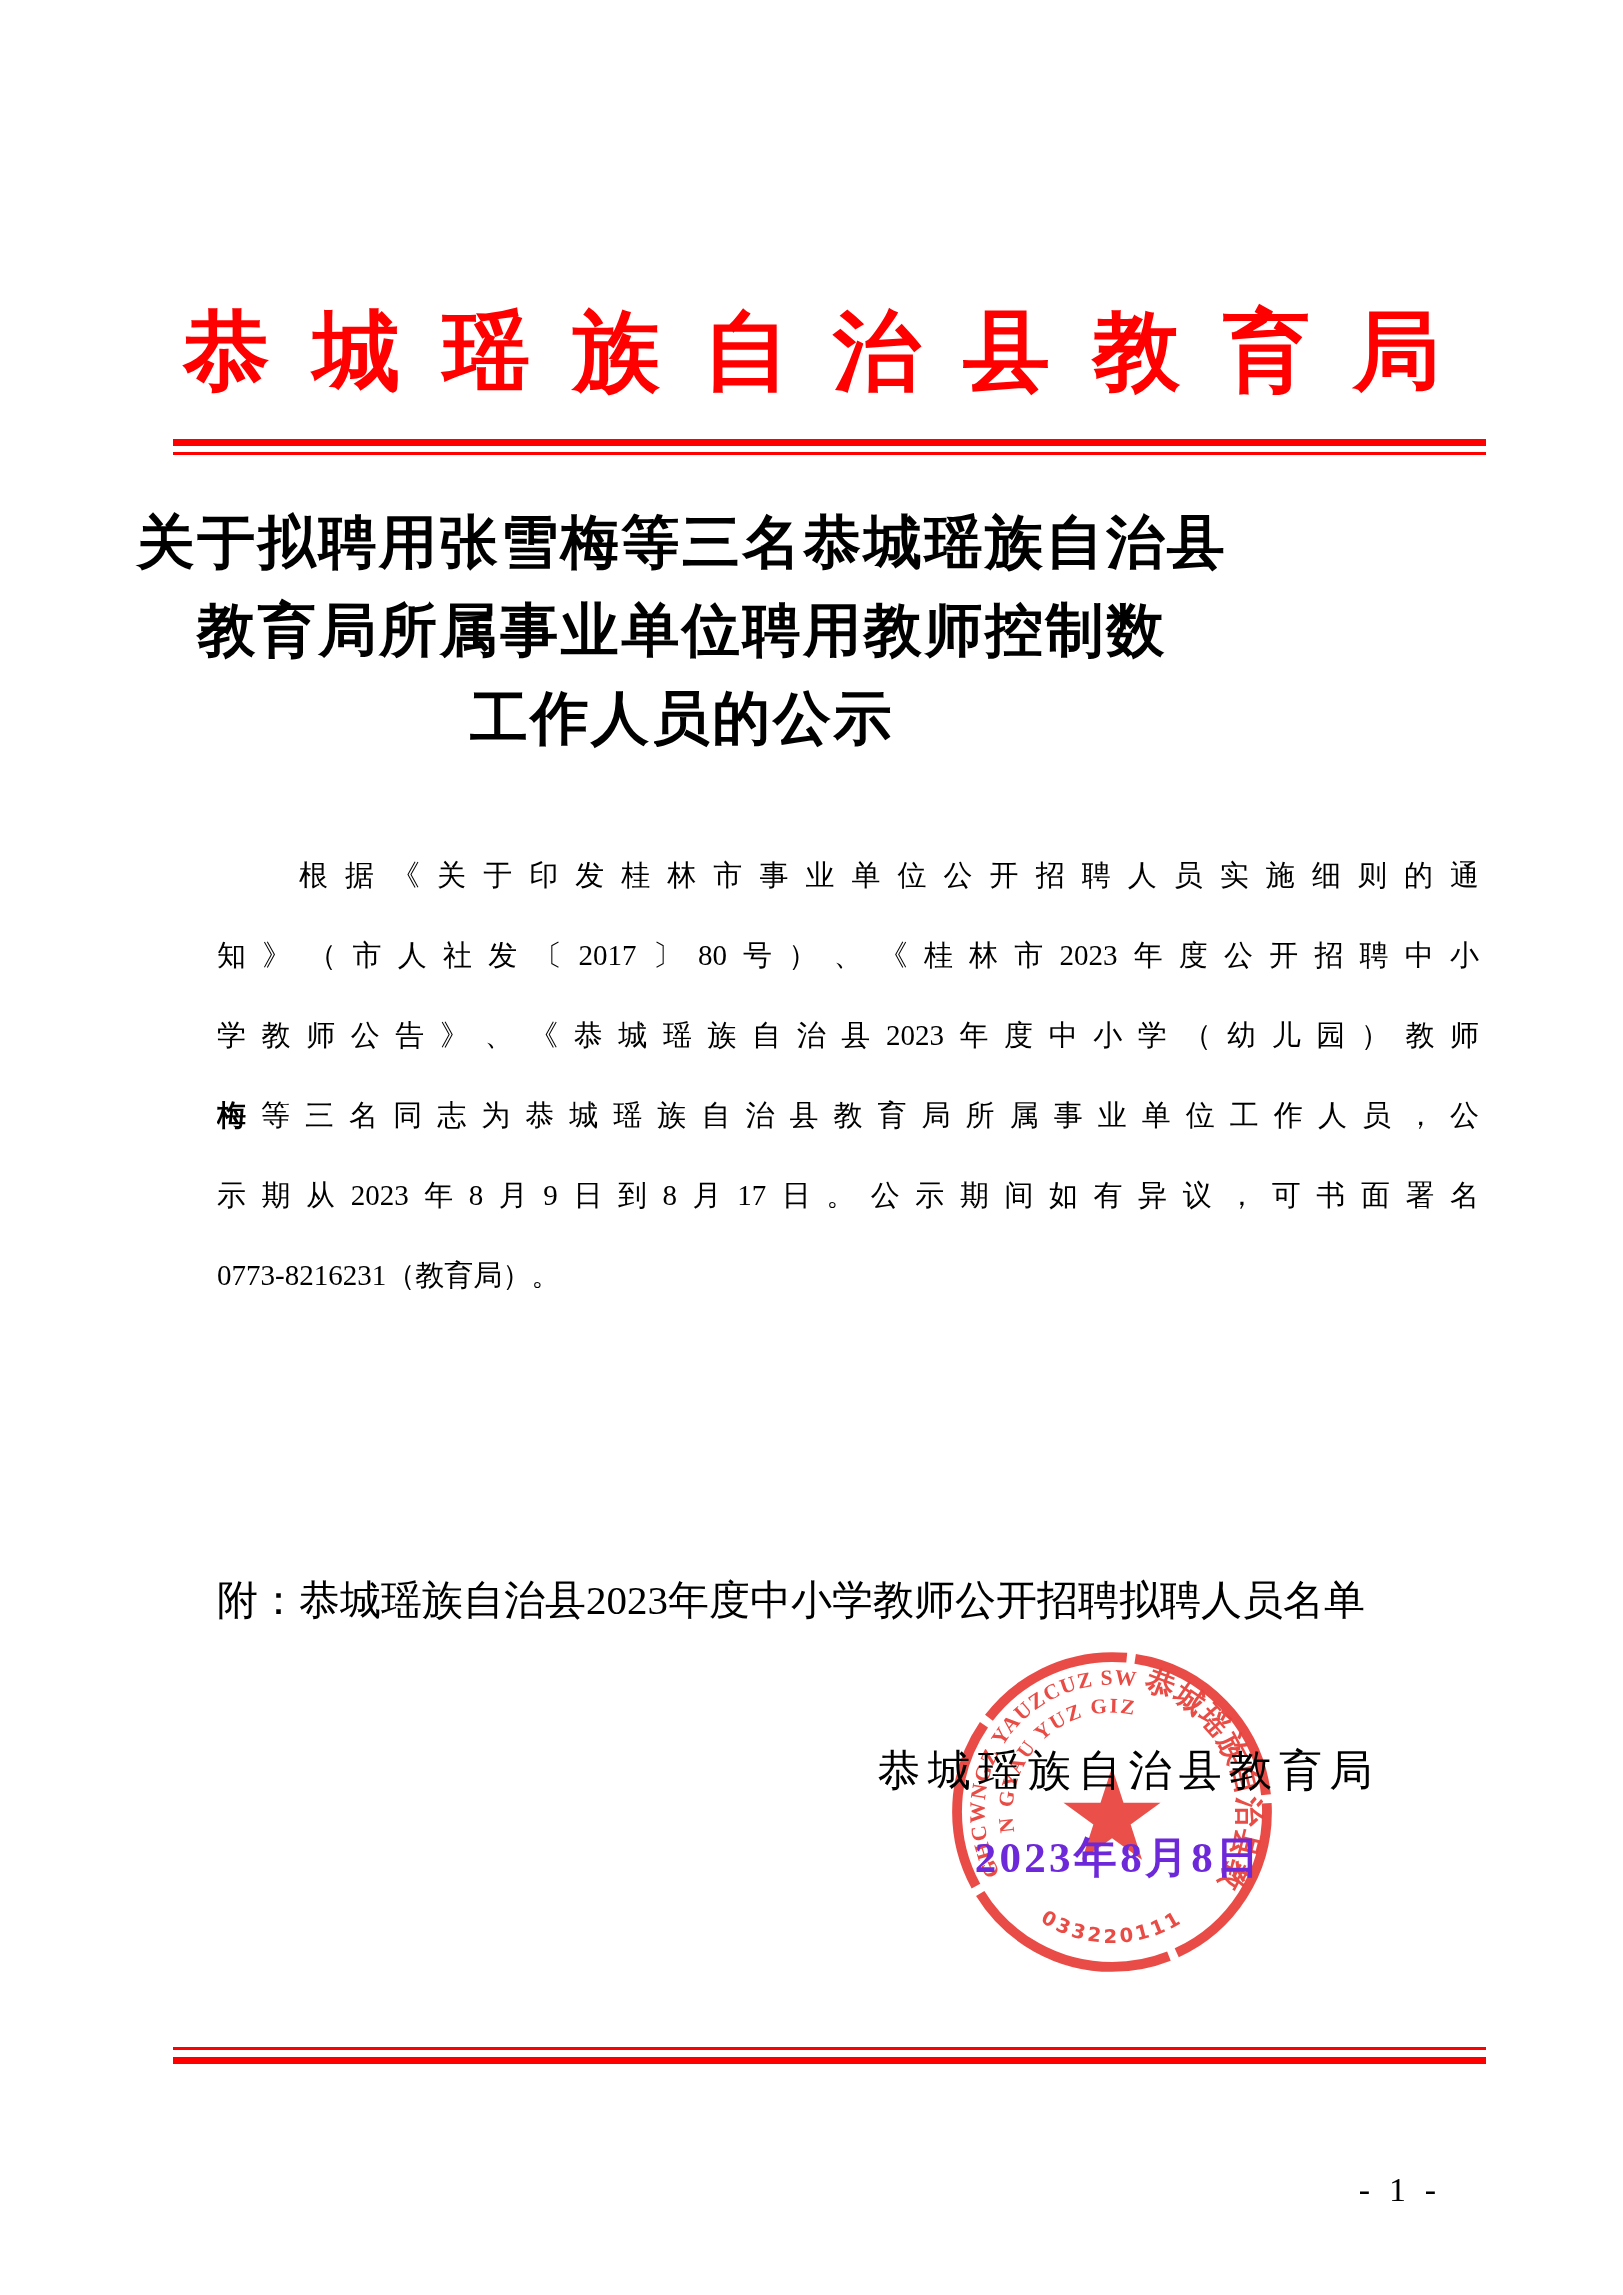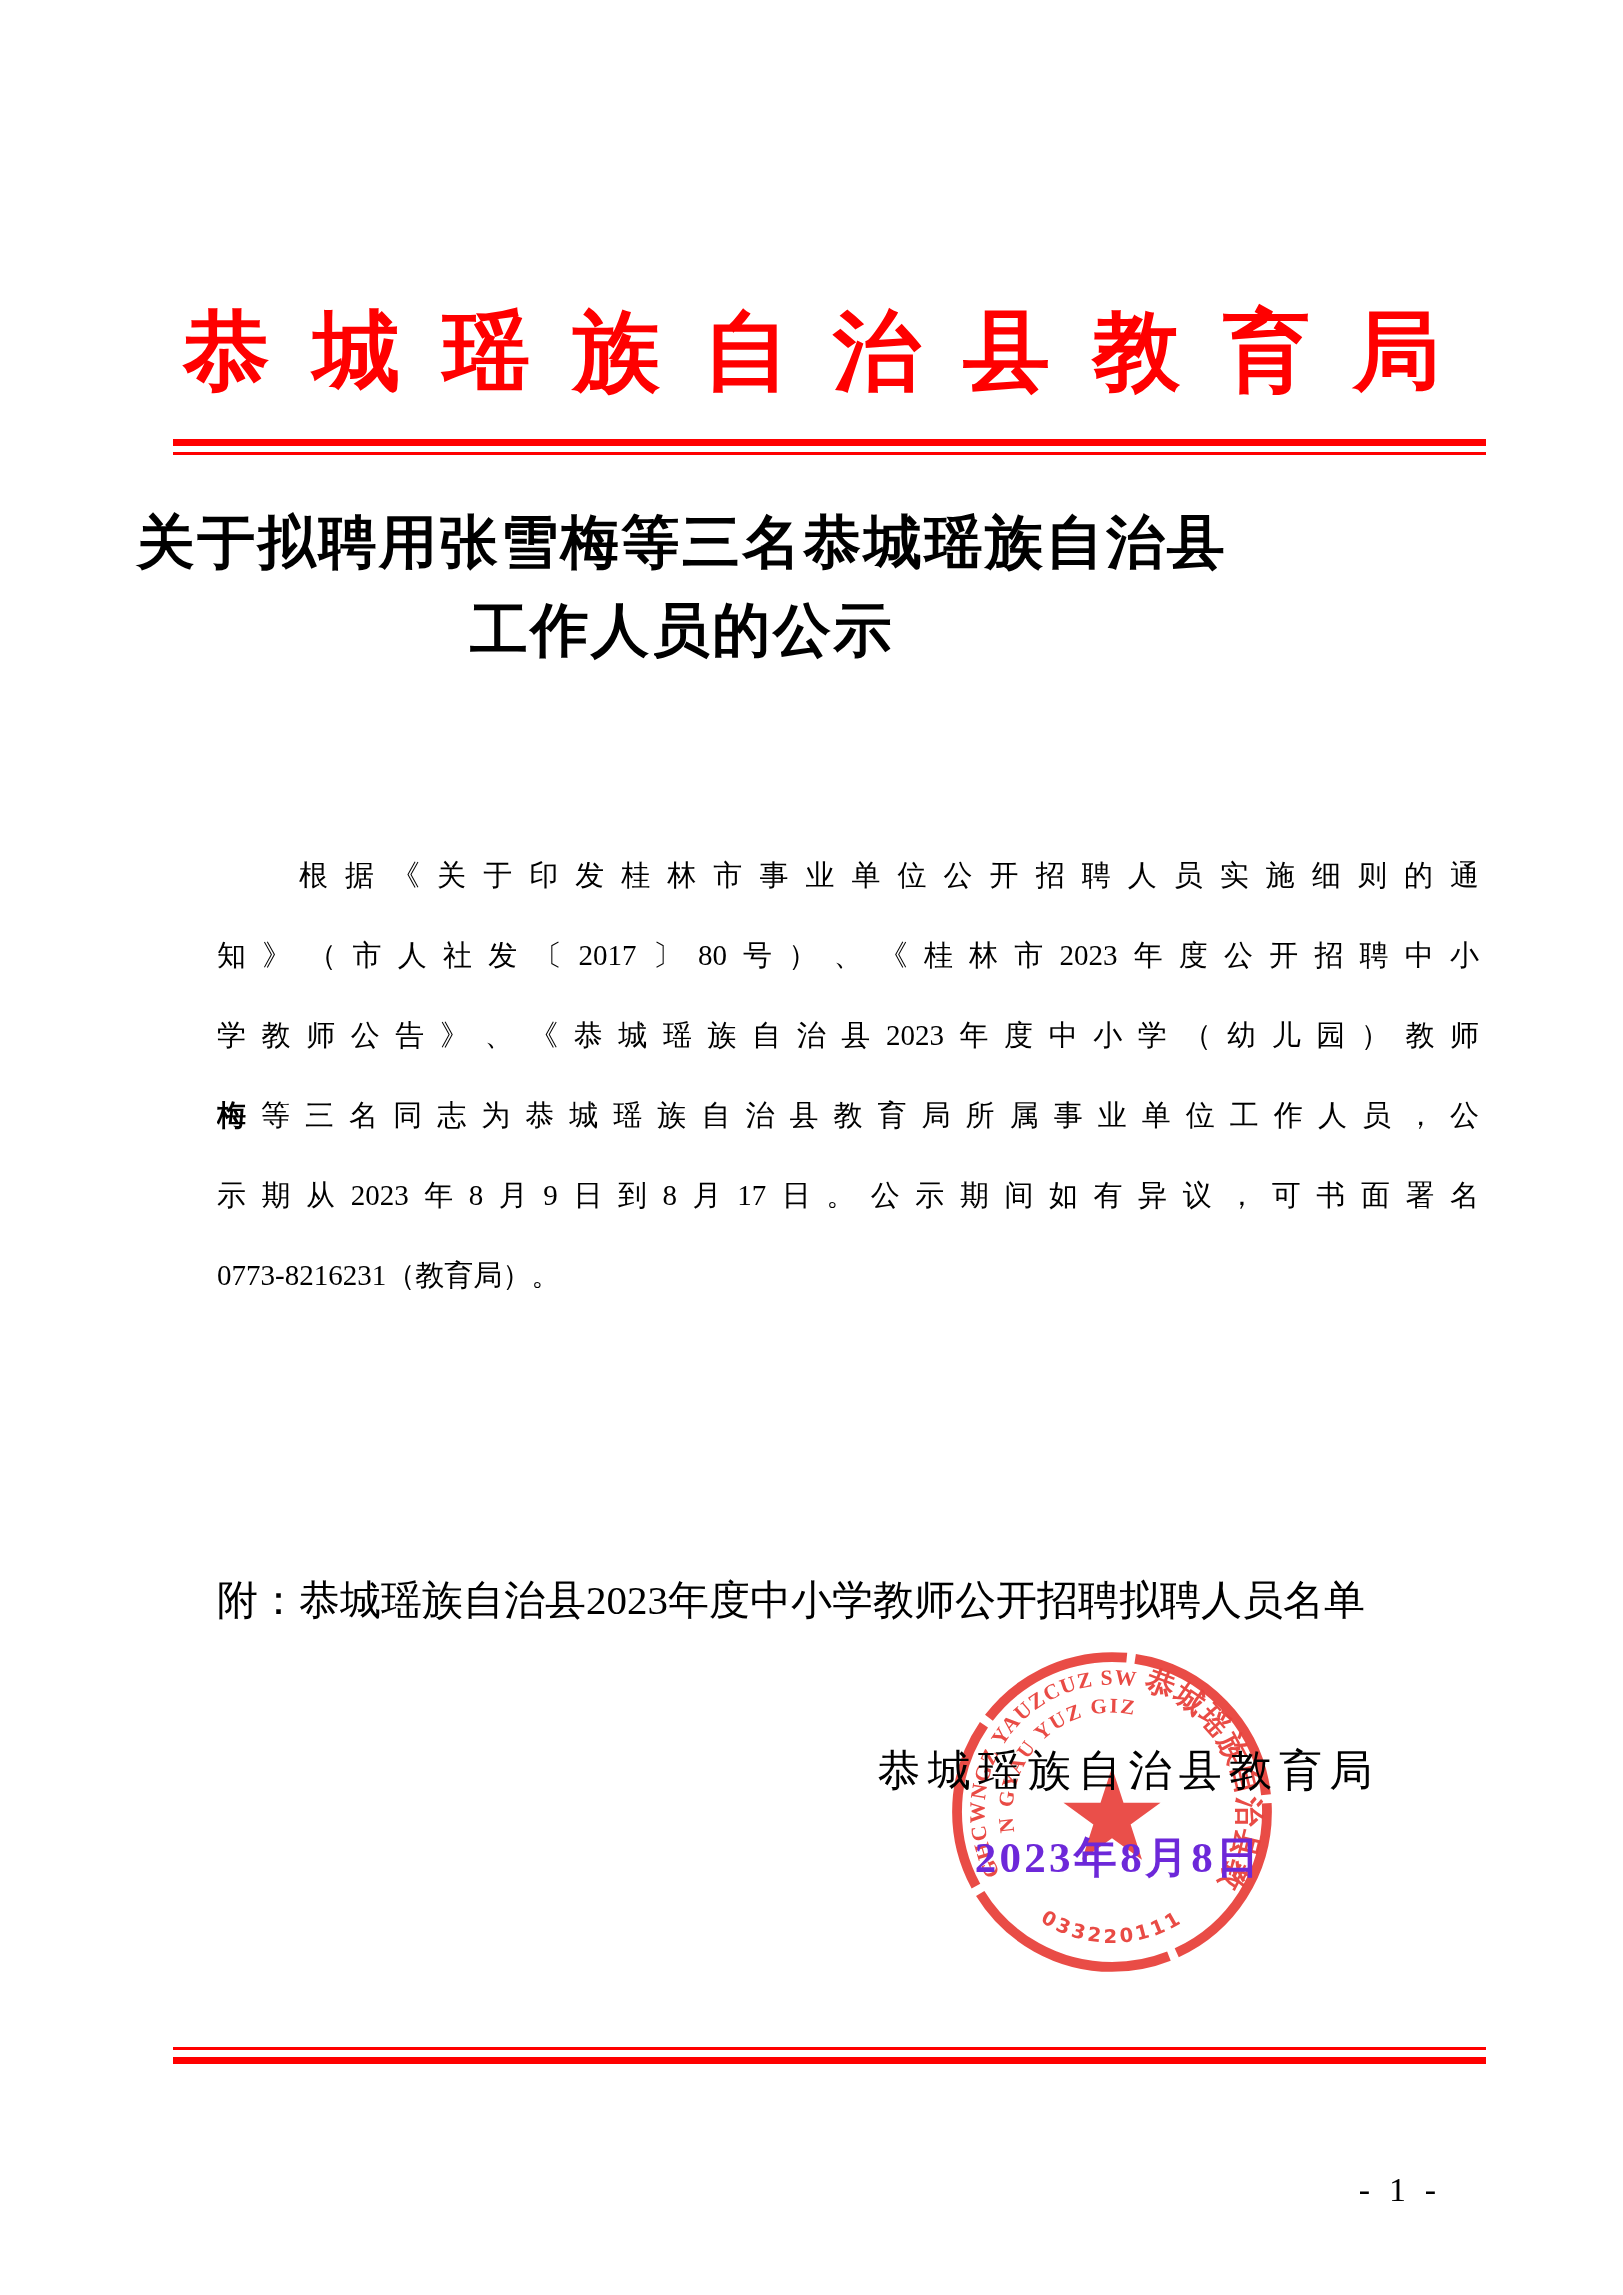--- a/index.html
+++ b/index.html
@@ -80,20 +80,21 @@
 <body>
 
 <div class="page">
 
   <div class="org-header">恭城瑶族自治县教育局</div>
   <div class="rule rule-top-thick"></div>
   <div class="rule rule-top-thin"></div>
 
   <div class="doc-title">
     <div>关于拟聘用张雪梅等三名恭城瑶族自治县</div>
+    <div>教育局所属事业单位聘用教师控制数</div>
     <div>工作人员的公示</div>
   </div>
 
   <div class="body-text">
     <div class="bline first"><span>根据《关于印发桂林市事业单位公开招聘人员实施细则的通</span></div>
     <div class="bline"><span>知》（市人社发〔2017〕80号）、《桂林市2023年度公开招聘中小</span></div>
     <div class="bline"><span>学教师公告》、《恭城瑶族自治县2023年度中小学（幼儿园）教师</span></div>
     <div class="bline"><span class="bold">梅</span><span>等三名同志为恭城瑶族自治县教育局所属事业单位工作人员，公</span></div>
     <div class="bline"><span>示期从2023年8月9日到8月17日。公示期间如有异议，可书面署名</span></div>
     <div class="bline last"><span>0773-8216231（教育局）。</span></div>

